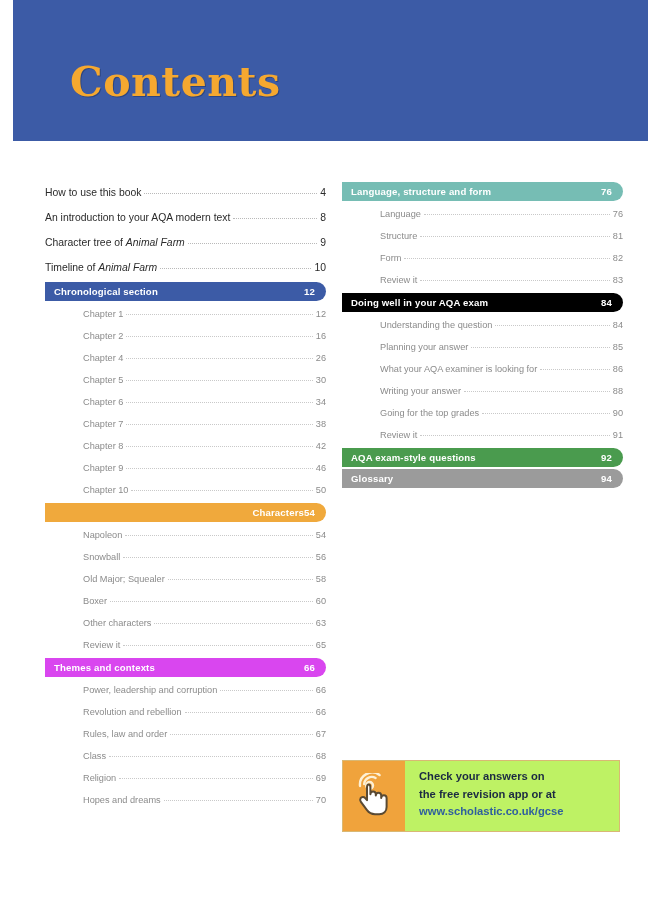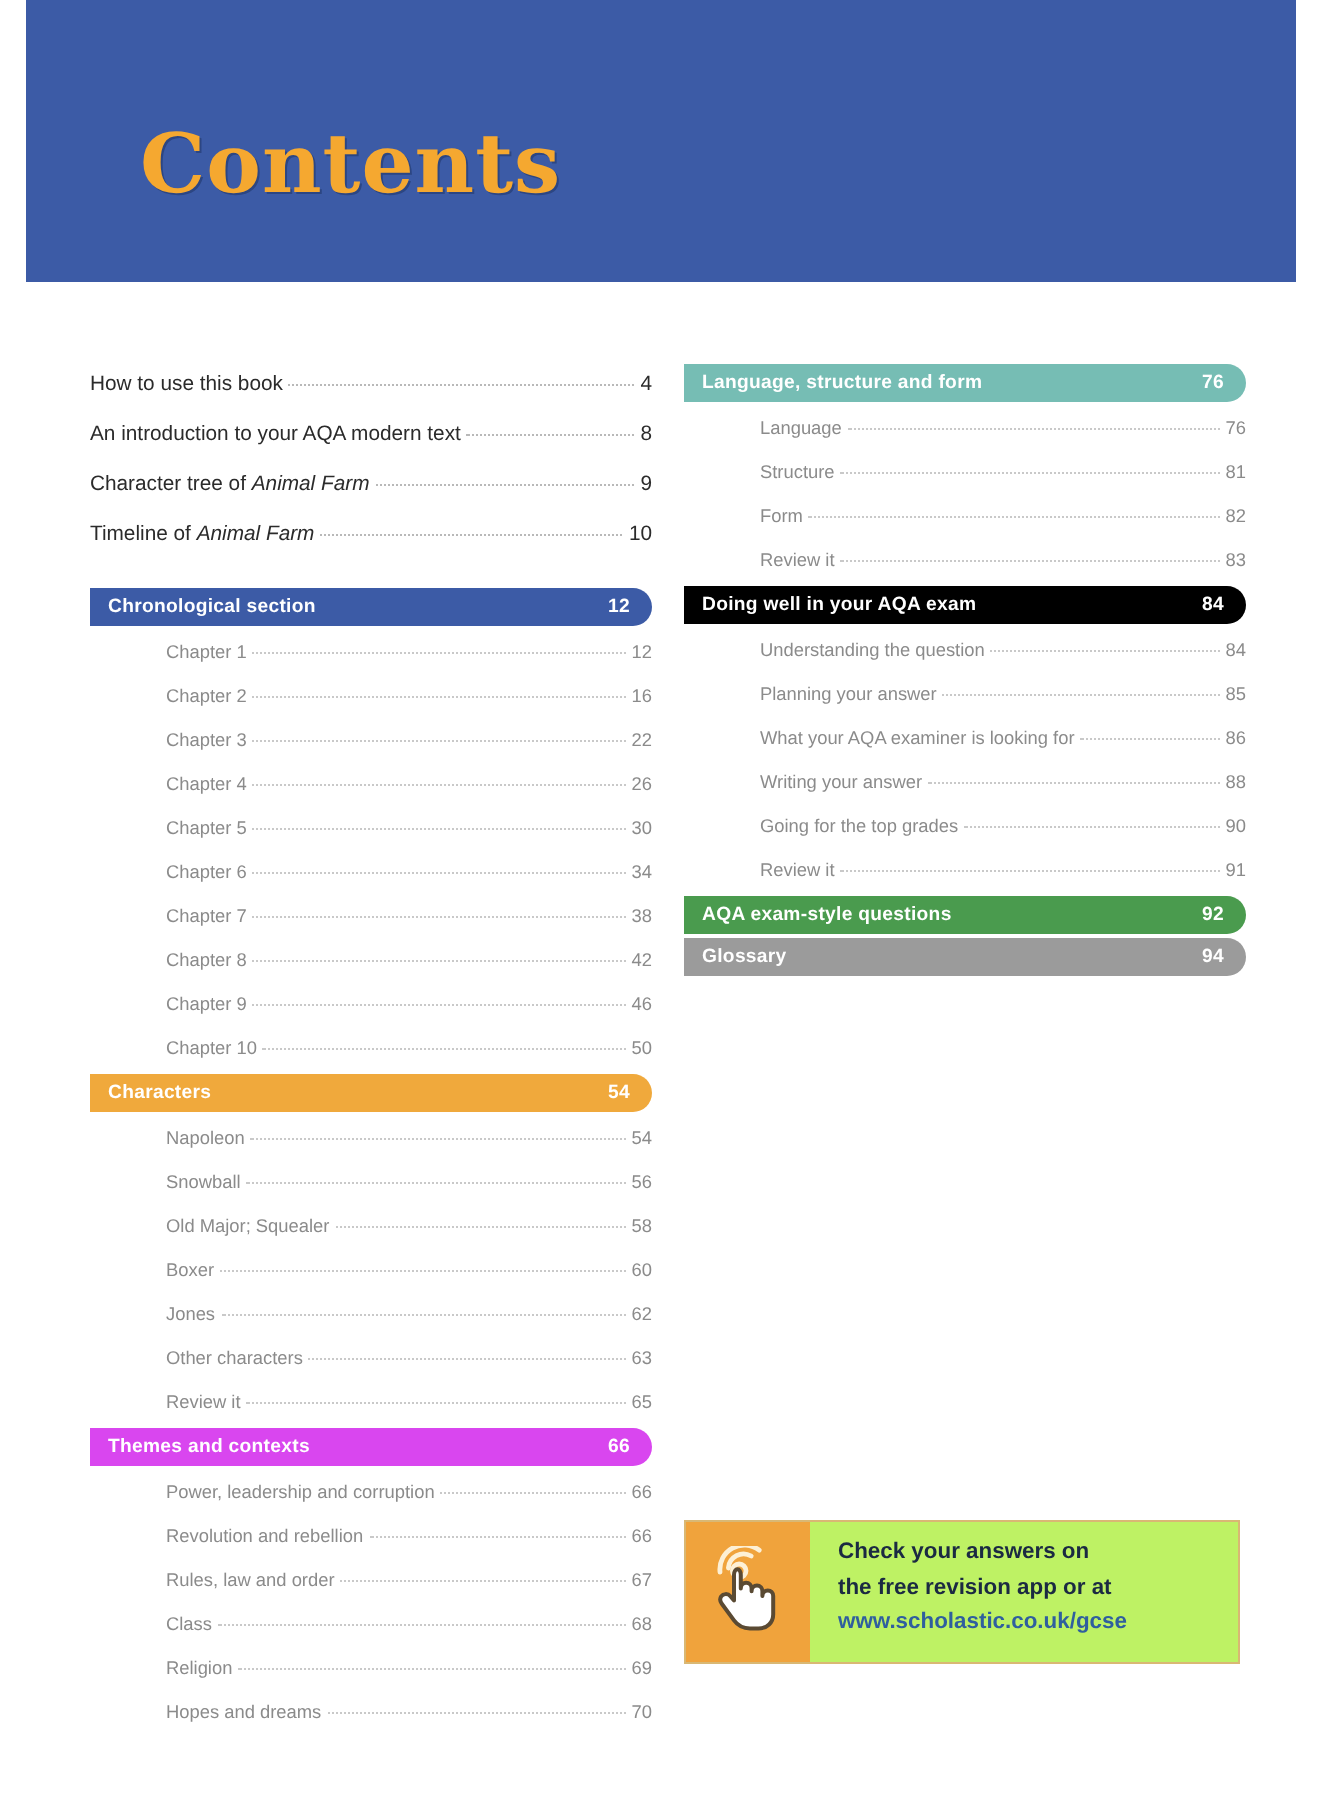--- a/index.html
+++ b/index.html
@@ -43,21 +43,21 @@
   
   .col {
     position: absolute;
     top: 180px;
     width: 281px;
   }
   .col-left  { left: 45px; }
   .col-right { left: 342px; }
 
   
-  .intro-list { margin-bottom: 14px; }
+  .intro-list { margin-bottom: 2px; }
 
   .intro-row {
     display: flex;
     align-items: baseline;
     font-size: 10.4px;
     color: #2b2b2b;
     line-height: 14px;
     padding: 5.6px 0 5.4px 0;
   }
   .intro-row .label { white-space: nowrap; }
@@ -188,25 +188,20 @@
               <span class="label">Chapter 1</span>
               <span class="leader"></span>
               <span class="pageno">12</span>
             </div>
             <div class="sub-row">
               <span class="label">Chapter 2</span>
               <span class="leader"></span>
               <span class="pageno">16</span>
             </div>
             <div class="sub-row">
-              <span class="label">Chapter 3</span>
-              <span class="leader"></span>
-              <span class="pageno">22</span>
-            </div>
-            <div class="sub-row">
               <span class="label">Chapter 4</span>
               <span class="leader"></span>
               <span class="pageno">26</span>
             </div>
             <div class="sub-row">
               <span class="label">Chapter 5</span>
               <span class="leader"></span>
               <span class="pageno">30</span>
             </div>
             <div class="sub-row">
@@ -230,21 +225,21 @@
               <span class="pageno">46</span>
             </div>
             <div class="sub-row">
               <span class="label">Chapter 10</span>
               <span class="leader"></span>
               <span class="pageno">50</span>
             </div>
           </div>
         </div>
         <div class="sec-block">
-          <div class="sec-bar" style="background: rgb(240, 169, 60);">
+          <div class="sec-bar" style="background: rgb(240, 169, 60); justify-content: flex-end;">
             <span>Characters</span>
             <span class="sec-page">54</span>
           </div>
           <div class="sub-list">
             <div class="sub-row">
               <span class="label">Napoleon</span>
               <span class="leader"></span>
               <span class="pageno">54</span>
             </div>
             <div class="sub-row">
@@ -254,25 +249,20 @@
             </div>
             <div class="sub-row">
               <span class="label">Old Major; Squealer</span>
               <span class="leader"></span>
               <span class="pageno">58</span>
             </div>
             <div class="sub-row">
               <span class="label">Boxer</span>
               <span class="leader"></span>
               <span class="pageno">60</span>
-            </div>
-            <div class="sub-row">
-              <span class="label">Jones</span>
-              <span class="leader"></span>
-              <span class="pageno">62</span>
             </div>
             <div class="sub-row">
               <span class="label">Other characters</span>
               <span class="leader"></span>
               <span class="pageno">63</span>
             </div>
             <div class="sub-row">
               <span class="label">Review it</span>
               <span class="leader"></span>
               <span class="pageno">65</span>

